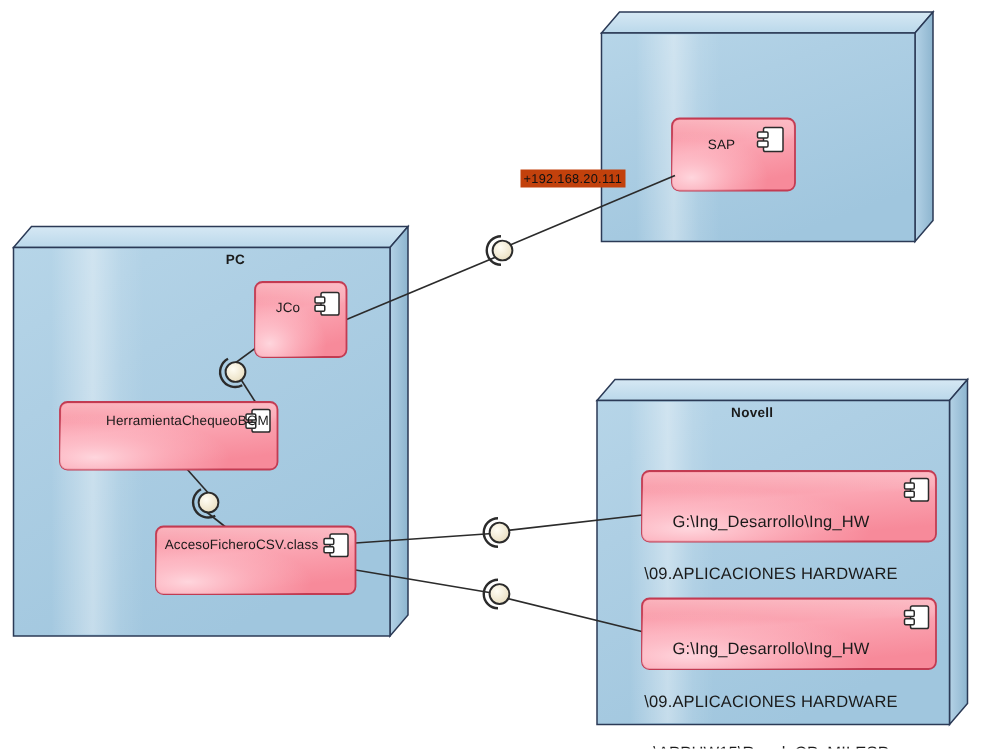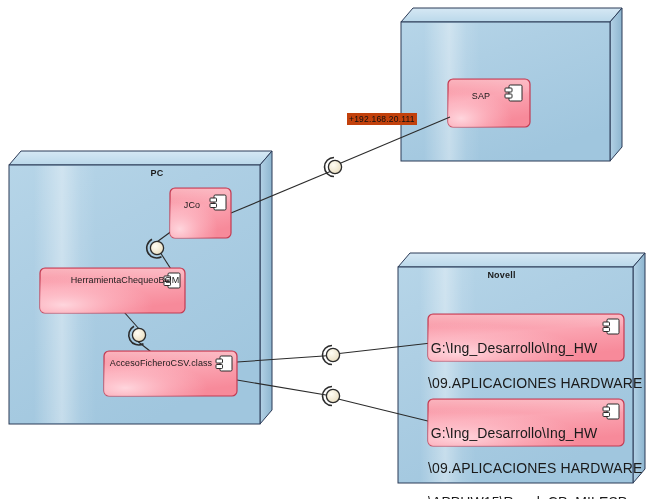--- a/index.html
+++ b/index.html
@@ -24,21 +24,21 @@
     position:absolute;
     font-size:9px;
     font-weight:normal;
     color:#1a1a1a;
     text-align:center;
     line-height:11.5px;
     white-space:pre;
     letter-spacing:0.1px;
   }
   .comp-label.multi{
-    font-size:14px;
+    font-size:11px;
     line-height:11.5px;
   }
   
   .link-label{
     position:absolute;
     font-size:8.5px;
     color:#111;
     background:#c2410c;
     padding:1px 2px;
     white-space:nowrap;

